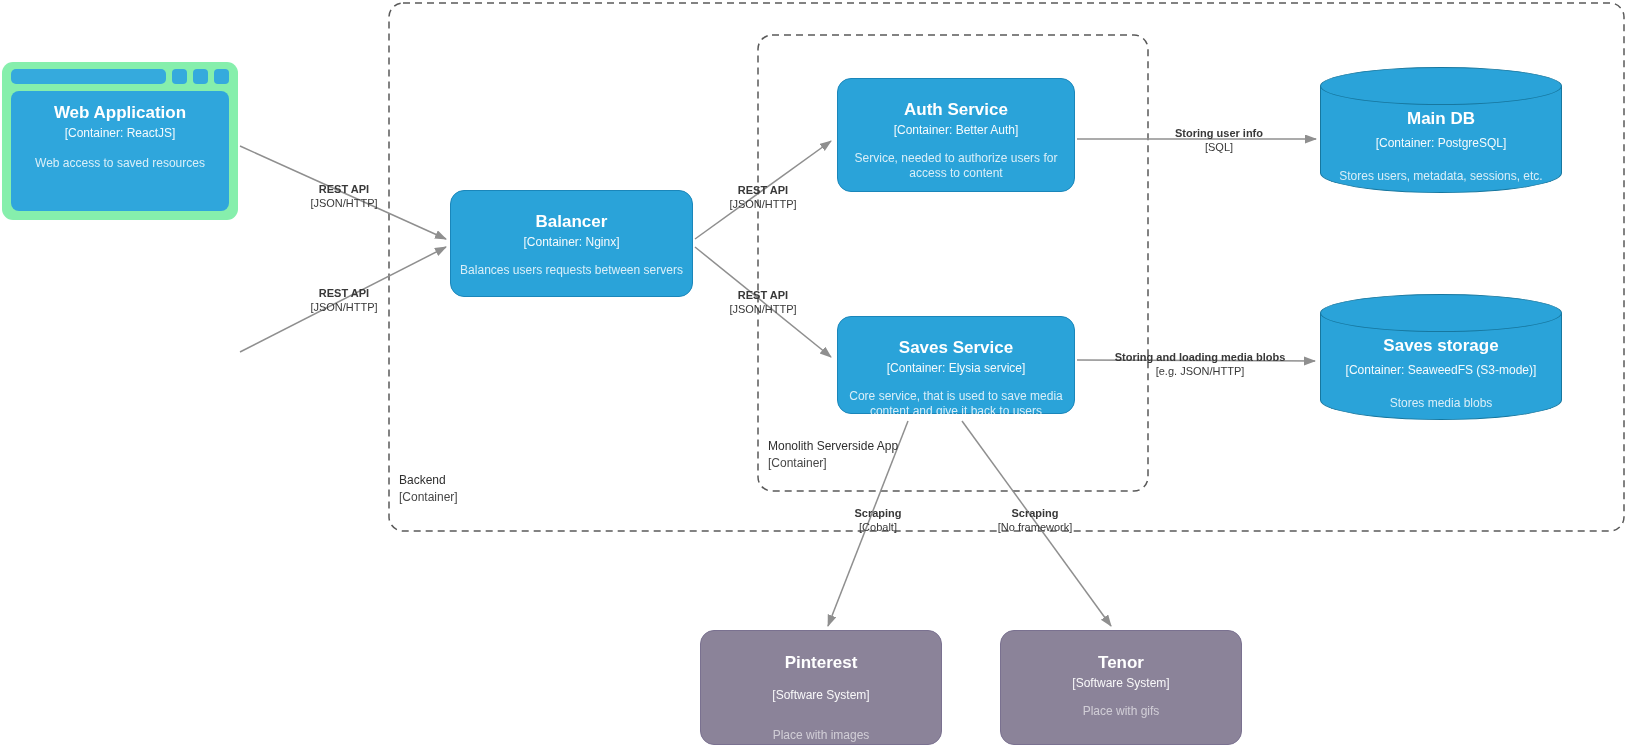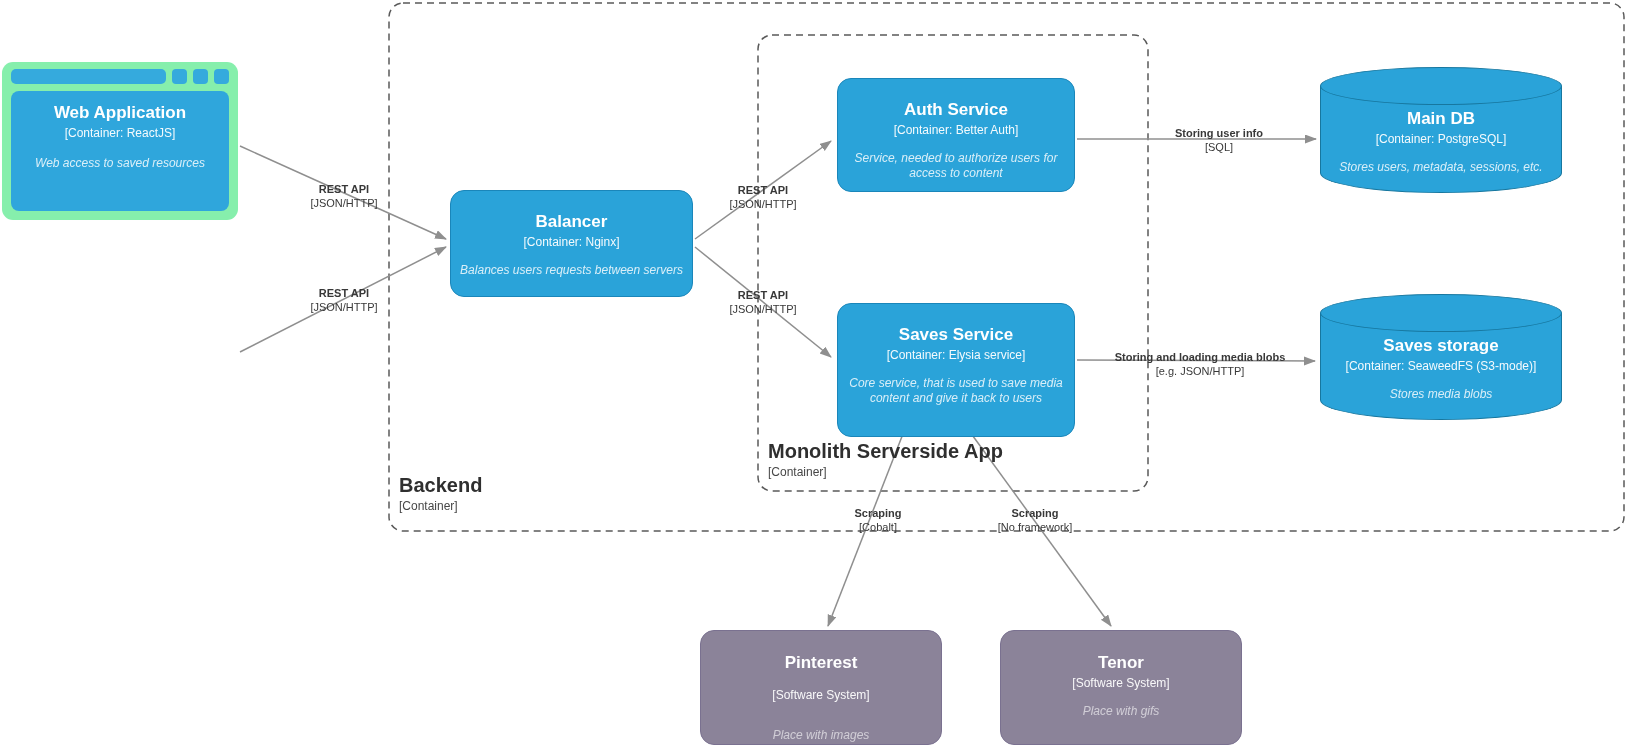--- a/index.html
+++ b/index.html
@@ -6,21 +6,21 @@
   .canvas{
     position:relative;width:1632px;height:752px;background:#ffffff;
     font-family:"Liberation Sans",sans-serif;overflow:hidden;
   }
   svg.layer{position:absolute;left:0;top:0;width:1632px;height:752px;}
 
   
   .node{position:absolute;box-sizing:border-box;color:#fff;text-align:center;}
   .node-title{font-size:17px;font-weight:bold;line-height:1.15;}
   .node-subtitle{font-size:12px;margin-top:3px;opacity:.95;}
-  .node-desc{font-size:12px;margin-top:14px;line-height:1.3;opacity:.82;padding:0 8px;font-style:italic;}
+  .node-desc{font-size:12px;margin-top:14px;line-height:1.3;opacity:.82;padding:0 8px;}
 
   
   .rounded{
     background:#2aa3d9;border:1px solid #1a86ba;border-radius:14px;
     display:flex;flex-direction:column;align-items:center;justify-content:flex-start;
     padding-top:21px;
   }
 
   
   .external{
@@ -47,26 +47,26 @@
     position:absolute;top:0;left:0;right:0;height:38px;background:#2aa3d9;
     border:1.5px solid #17779f;border-radius:50%;box-sizing:border-box;z-index:2;
   }
   .cyl-body{
     position:absolute;top:19px;left:0;right:0;bottom:0;background:#2aa3d9;
     border:1.5px solid #17779f;border-top:none;box-sizing:border-box;
     border-radius:0 0 50% 50% / 0 0 20px 20px;z-index:1;
   }
   .cyl-text{
     position:absolute;left:4px;right:4px;top:38px;bottom:8px;z-index:3;
-    display:flex;flex-direction:column;align-items:center;justify-content:flex-start;padding-top:4px;
+    display:flex;flex-direction:column;align-items:center;justify-content:space-between;padding-top:4px;
   }
 
   
   .boundary-label{position:absolute;text-align:left;color:#2f2f2f;}
-  .boundary-title{font-size:20px;font-weight:bold;line-height:1.15;}
+  .boundary-title{font-size:12px;font-weight:normal;line-height:1.15;}
   .boundary-subtitle{font-size:12px;color:#474747;margin-top:2px;}
 
   
   .edge-label{
     position:absolute;transform:translate(-50%,-50%);text-align:center;
     font-size:11px;color:#383838;line-height:1.3;white-space:nowrap;
   }
   .edge-label .l1{font-weight:bold;}
 </style>
 </head>
@@ -123,21 +123,21 @@
     <div class="node-subtitle">[Container: Nginx]</div>
     <div class="node-desc">Balances users requests between servers</div>
   </div>
 
   <div class="node rounded" style="left:837px;top:78px;width:238px;height:114px;">
     <div class="node-title">Auth Service</div>
     <div class="node-subtitle">[Container: Better Auth]</div>
     <div class="node-desc">Service, needed to authorize users for access to content</div>
   </div>
 
-  <div class="node rounded" style="left:837px;top:303px;width:238px;height:134px;">
+  <div class="node rounded" style="left:837px;top:316px;width:238px;height:98px;">
     <div class="node-title">Saves Service</div>
     <div class="node-subtitle">[Container: Elysia service]</div>
     <div class="node-desc">Core service, that is used to save media content and give it back to users</div>
   </div>
 
   <div class="node cylinder" style="left:1320px;top:67px;width:242px;height:126px;">
     <div class="cyl-top"></div>
     <div class="cyl-body"></div>
     <div class="cyl-text">
       <div class="node-title">Main DB</div>

